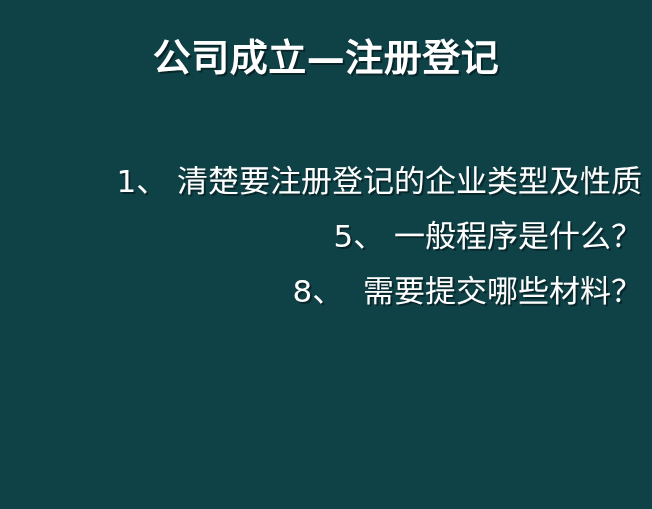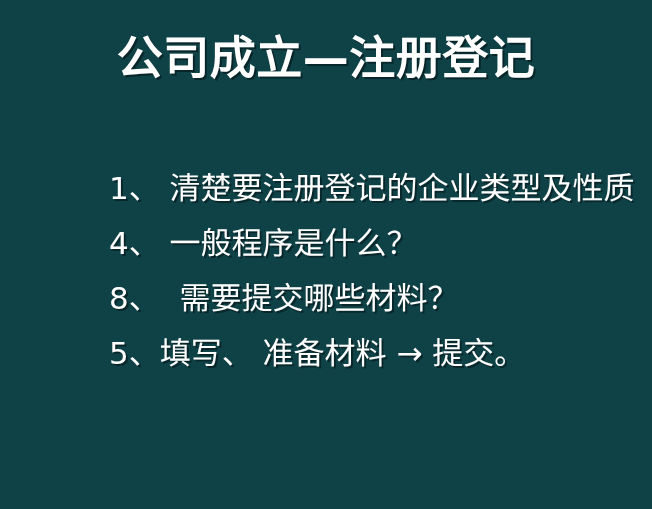--- a/index.html
+++ b/index.html
@@ -23,35 +23,36 @@
     background: #0f4247;
   }
   .slide-title {
     position: absolute;
     left: 0;
     top: 30px;
     width: 652px;
     text-align: center;
     color: #ffffff;
     font-family: "DejaVu Sans", "Liberation Sans", sans-serif;
-    font-size: 46px;
+    font-size: 38px;
     font-weight: bold;
     letter-spacing: 0.5px;
     line-height: 56px;
     white-space: nowrap;
     text-shadow: 2px 2px 0 rgba(0, 0, 0, 0.42);
   }
   .bullet-list {
     position: absolute;
     left: 98px;
     top: 150px;
     width: 540px;
-    margin: 11px;
+    margin: 4px;
     padding: 0;
     list-style: none;
+    text-align: right;
   }
   .bullet-item {
     display: block;
     color: #ffffff;
     font-family: "DejaVu Sans", "Liberation Sans", sans-serif;
     font-size: 31px;
     font-weight: normal;
     line-height: 55px;
     white-space: pre;
     text-shadow: 2px 2px 0 rgba(0, 0, 0, 0.40);
@@ -59,18 +60,17 @@
 </style>
 </head>
 <body>
 
 <div class="slide">
 
   <div class="slide-title">公司成立—注册登记</div>
 
   <ul class="bullet-list">
     <li class="bullet-item">1、 清楚要注册登记的企业类型及性质</li>
-    <li class="bullet-item">4、 一般程序是什么？</li>
+    <li class="bullet-item">5、 一般程序是什么？</li>
     <li class="bullet-item">8、  需要提交哪些材料？</li>
-    <li class="bullet-item">5、填写、 准备材料 → 提交。</li>
   </ul>
 
 </div>
 
 </body></html>

